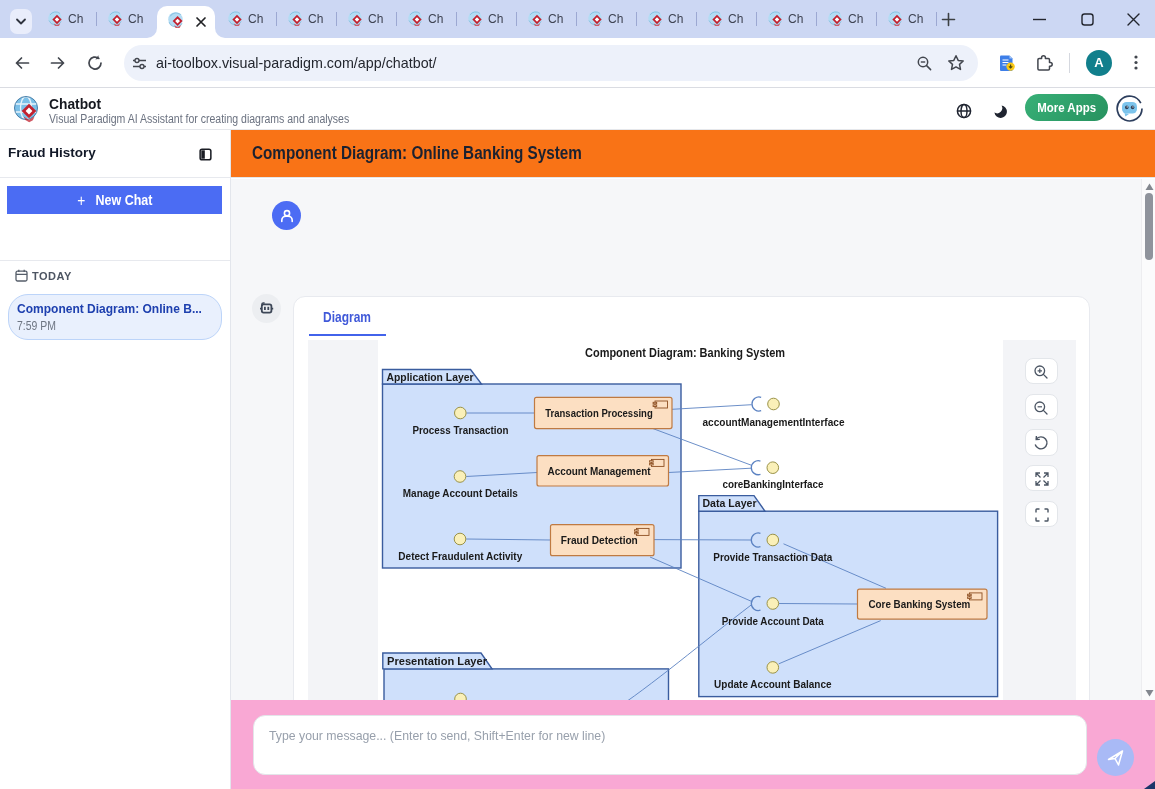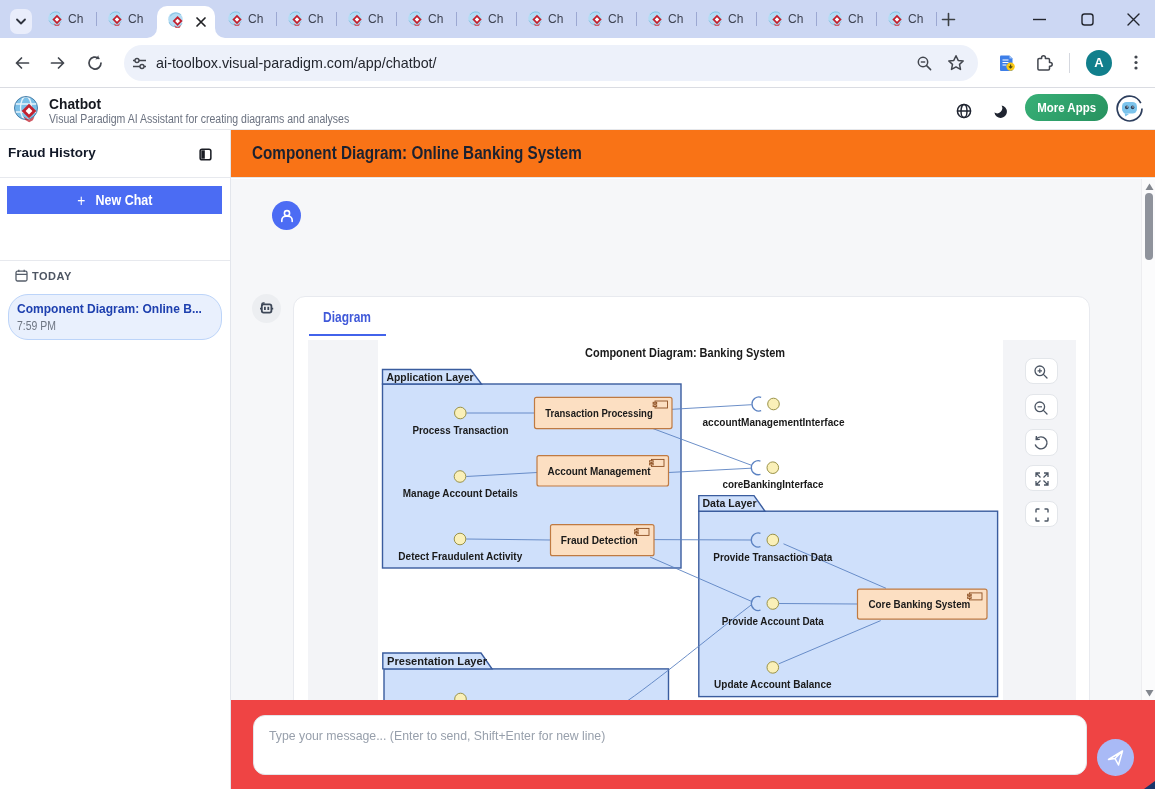--- a/index.html
+++ b/index.html
@@ -35,21 +35,21 @@
 #searchbox { position:absolute; left:7px; top:91px; width:215px; height:34px; border-radius:8px; border:1px solid #e2e5ea; background:#fff; font-size:13.5px; color:#8d95a3; line-height:32px; padding-left:12px; }
 #sbdiv2 { position:absolute; left:0; top:130px; width:230px; height:1px; background:#e7e9ee; }
 #today { position:absolute; left:32px; top:140px; font-size:11px; font-weight:bold; color:#4d5562; letter-spacing:0.5px; }
 #chatitem { position:absolute; left:8px; top:164px; width:214px; height:46px; border-radius:20px; background:#e9f0fd; border:1px solid #bcd4f9;text-align:center; }
 #chatitem .t1 { position:absolute; left:8px; top:6px; font-size:13.5px; font-weight:600; color:#1e40af; white-space:nowrap; transform:scaleX(.89); transform-origin:left center; }
 #chatitem .t2 { position:absolute; left:8px; top:24px; font-size:12px; color:#6e7683; transform:scaleX(.87); transform-origin:left center; }
 
 #mainhead { position:absolute; left:231px; top:130px; width:924px; height:48px; background:#f97316; border-bottom:1px solid #e3e5e8; }
 #maintitle { position:absolute; left:21px; top:13px; font-size:17.5px; font-weight:bold; color:#1b2130; transform:scaleX(.872); transform-origin:left center; }
 #chatarea { position:absolute; left:231px; top:179px; width:924px; height:521px; background:#f6f7f9; overflow:hidden; }
-#inputzone { position:absolute; left:231px; top:700px; width:924px; height:89px; background:#ef4444; }
+#inputzone { position:absolute; left:231px; top:700px; width:924px; height:89px; background:#f9a8d4; }
 #inputbox { position:absolute; left:22px; top:15px; width:834px; height:60px; border:1px solid #e3e5e9; border-radius:12px; background:#fff; }
 #inputbox .ph { position:absolute; left:15px; top:12px; font-size:13.5px; color:#98a0ac; transform:scaleX(.91); transform-origin:left center; }
 #sendbtn { position:absolute; left:866px; top:39px; width:37px; height:37px; border-radius:50%; background:#a9baf6; }
 
 #userrow-av { position:absolute; left:41px; top:22px; width:29px; height:29px; border-radius:50%; background:#4c6cf4; }
 #bubble { position:absolute; left:81px; top:22px; width:805px; height:72px; border-radius:12px; background:#4c6cf4; color:#fff; font-size:14px; letter-spacing:0.22px; line-height:26px; padding:10px 16px; }
 #botav { position:absolute; left:21px; top:115px; width:29px; height:29px; border-radius:50%; background:#eceef1; }
 #card { position:absolute; left:61.8px; top:117px; width:797px; height:600px; background:#fff; border:1px solid #e8eaef; border-radius:12px; }
 #tabrow { position:absolute; left:0; top:0; width:795px; height:43px; }
 .ctab1 { position:absolute; left:14.8px; top:0; width:77.2px; height:39.5px; color:#4059d9; font-size:15px; font-weight:600; text-align:center; line-height:39.5px; }

